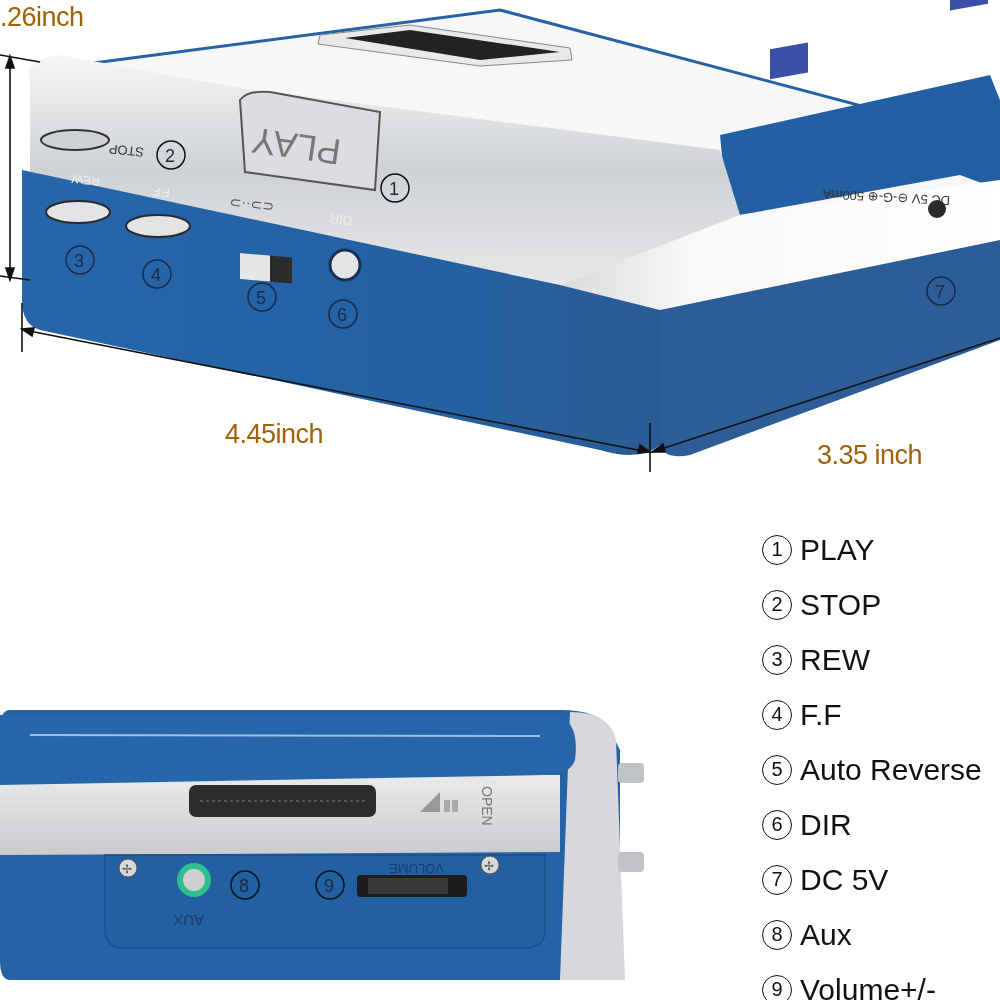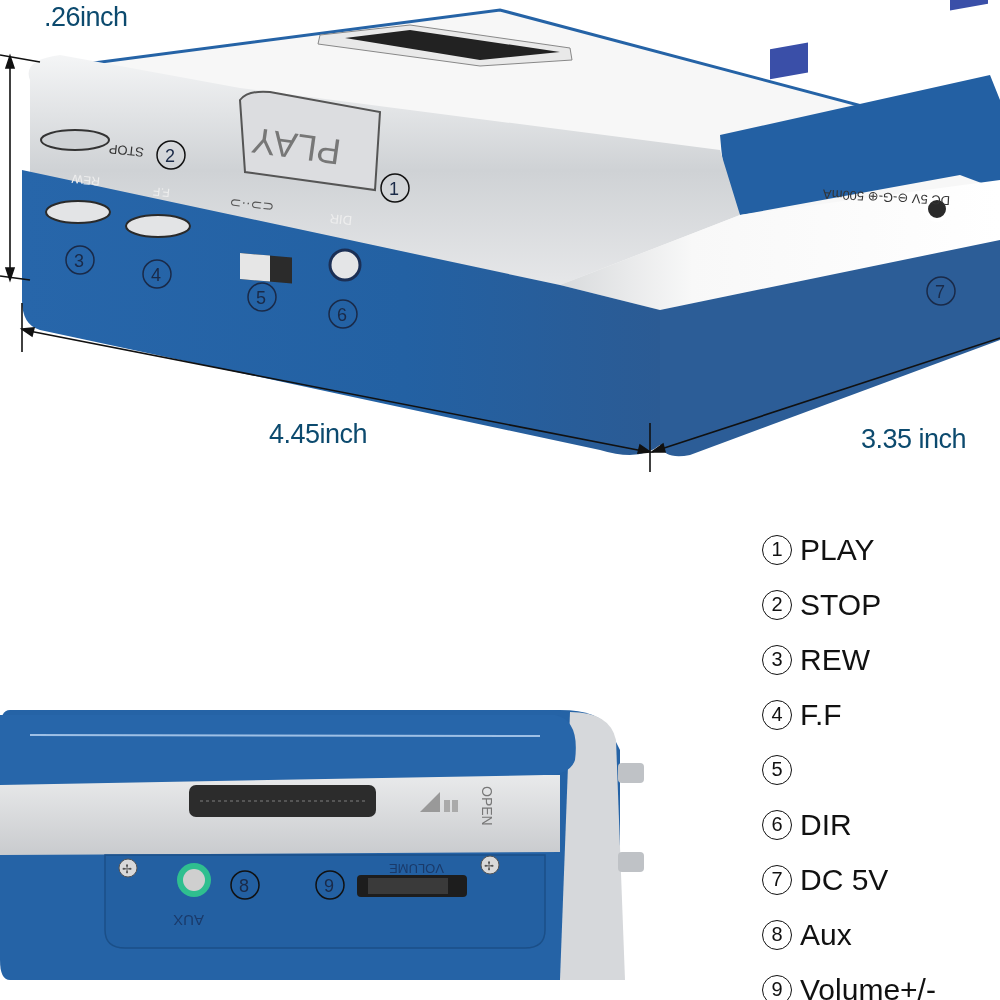--- a/index.html
+++ b/index.html
@@ -1,19 +1,19 @@
 <!DOCTYPE html>
 <html><head>
   <meta charset="utf-8">
   <style>
     html, body { margin: 0; padding: 0; background: #ffffff; }
     body { width: 1000px; height: 1000px; position: relative; overflow: hidden;
            font-family: "Liberation Sans", "DejaVu Sans", sans-serif; color: #111; }
     .abs { position: absolute; }
-    .dim-label { position: absolute; font-size: 27px; color: #0c4a6e; letter-spacing: -0.5px; white-space: nowrap; margin-left: 44px; }
+    .dim-label { position: absolute; font-size: 27px; color: #a16207; letter-spacing: -0.5px; white-space: nowrap; }
     .legend { position: absolute; left: 762px; top: 522px; }
     .legend-item { height: 55px; display: flex; align-items: center; font-size: 30px; color: #111; white-space: nowrap; }
     .legend-num { display: inline-flex; width: 30px; height: 30px; border: 1.6px solid #111; border-radius: 50%;
                   align-items: center; justify-content: center; font-size: 20px; margin-right: 8px; box-sizing: border-box; }
     svg text { font-family: "Liberation Sans", "DejaVu Sans", sans-serif; }
     .callout { font-size: 18px; fill: #1a2a48; }
   </style>
 </head>
 <body>
 
@@ -119,21 +119,21 @@
       <path d="M650 452 L638 453 L640 445 Z"></path>
   </g>
   <g stroke="#111" stroke-width="1.6" fill="#111">
     <line x1="652" y1="452" x2="1000" y2="338"></line>
     <path d="M652 452 L663 444 L665 452 Z"></path>
   </g>
 </svg>
 
 <div class="dim-label" style="left:0;top:2px">.26inch</div>
 <div class="dim-label" style="left:225px;top:419px">4.45inch</div>
-<div class="dim-label" style="left:817px;top:424px">3.35 inch</div>
+<div class="dim-label" style="left:817px;top:440px">3.35 inch</div>
 
 <svg class="abs" style="left:0;top:700px" width="700" height="300" viewBox="0 700 700 300">
   <defs>
     <linearGradient id="sideSilver" x1="0" y1="0" x2="0" y2="1">
       <stop offset="0" stop-color="#e9eaeb"></stop>
         <stop offset="1" stop-color="#c9cbce"></stop>
     </linearGradient>
   </defs>
 
   <path d="M10 710 L560 710 Q600 710 610 730 L620 750 L620 980 L10 980 Q0 980 0 960 L0 730 Q0 710 10 710 Z" fill="#2563a6"></path>
@@ -193,20 +193,21 @@
   <div class="legend-item">
       <span class="legend-num">3</span>
       <span>REW</span>
     </div>
   <div class="legend-item">
       <span class="legend-num">4</span>
       <span>F.F</span>
     </div>
   <div class="legend-item">
       <span class="legend-num">5</span>
+      <span>Auto Reverse</span>
     </div>
   <div class="legend-item">
       <span class="legend-num">6</span>
       <span>DIR</span>
     </div>
   <div class="legend-item">
       <span class="legend-num">7</span>
       <span>DC 5V</span>
     </div>
   <div class="legend-item">

